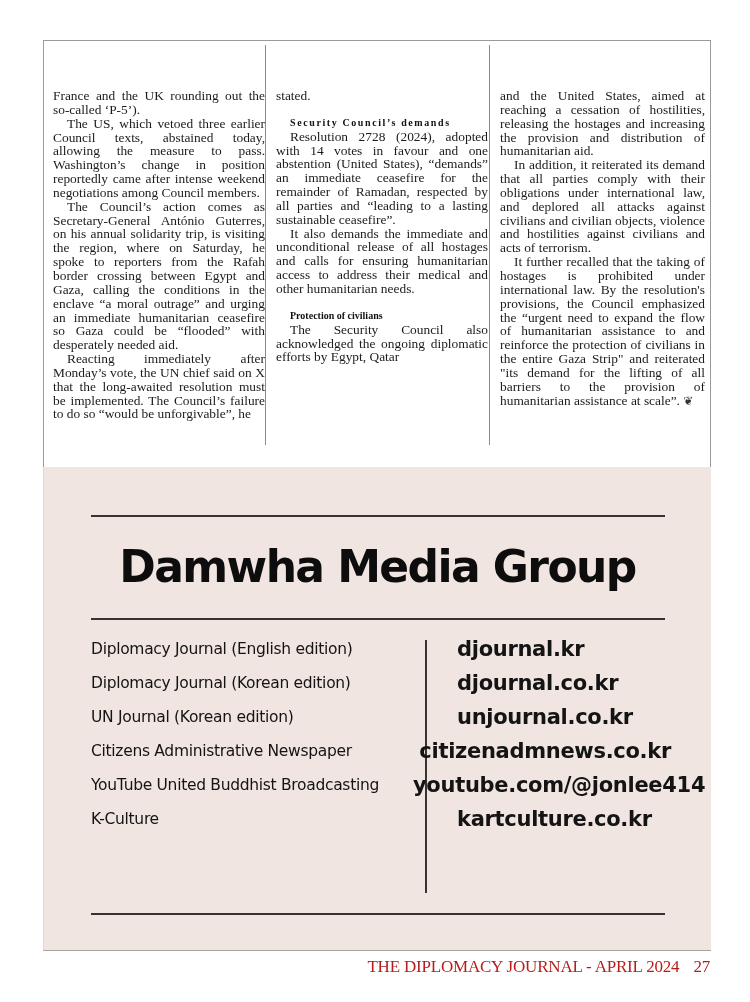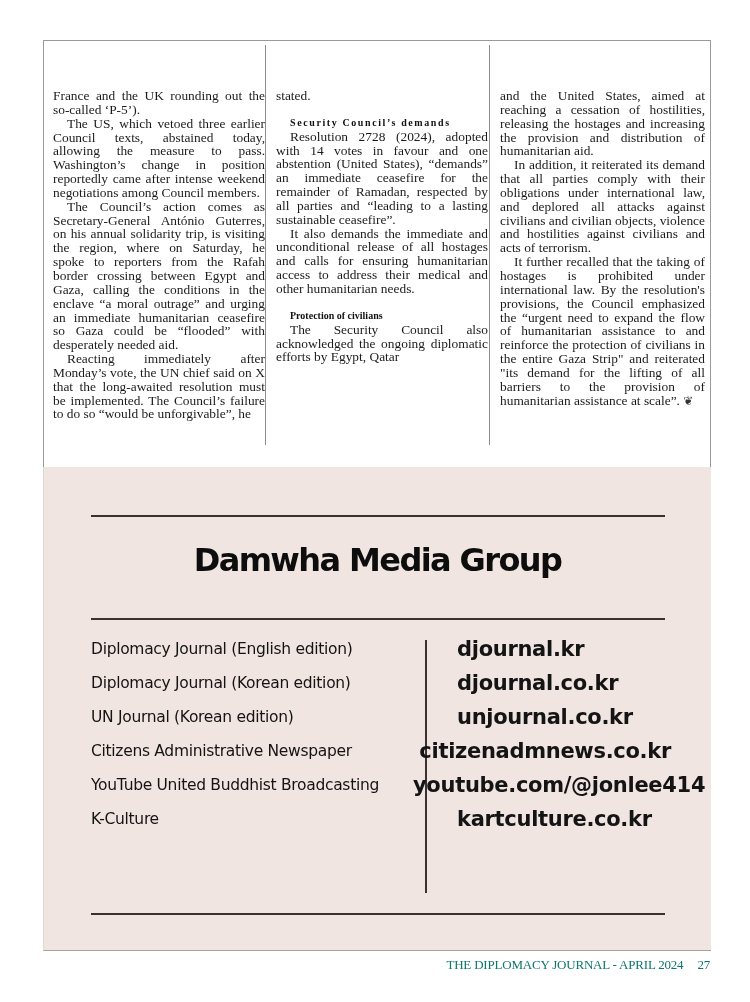--- a/index.html
+++ b/index.html
@@ -37,21 +37,21 @@
       background: #f0e5e0; border-bottom: 1px solid #a8a29f; border-left: 1px solid #e3d7d1;
     }
     .rule {
       position: absolute; left: 47px; width: 574px; height: 2px; background: #3a3230;
     }
     .rule.top { top: 48px; }
     .rule.mid { top: 151px; }
     .rule.bottom { top: 446px; }
     .promo-title {
       position: absolute; left: 0; width: 100%; top: 74px; text-align: center;
-      font-family: "DejaVu Sans", sans-serif; font-weight: bold; font-size: 32px;
+      font-family: "DejaVu Sans", sans-serif; font-weight: bold; font-size: 44px;
       letter-spacing: -1.6px; color: #0d0d0d;
     }
     .list {
       position: absolute; left: 47px; top: 165px; width: 580px;
     }
     .list-row {
       position: relative; height: 34px; display: flex; align-items: center;
     }
     .list-name {
       width: 332px; font-family: "DejaVu Sans", sans-serif; font-weight: normal;
@@ -60,21 +60,21 @@
     .list-url {
       margin-left: 34px; font-family: "DejaVu Sans", sans-serif; font-weight: bold;
       font-size: 21px; color: #141414; letter-spacing: -0.3px; white-space: nowrap;
     }
     .list-vline {
       position: absolute; left: 381px; top: 173px; width: 2px; height: 253px; background: #3a3230;
     }
 
     .footer {
       position: absolute; top: 957px; right: 40px;
-      font-family: "Liberation Serif", serif; font-size: 13px; color: #0f766e;
+      font-family: "Liberation Serif", serif; font-size: 17px; color: #b91c1c;
       letter-spacing: -0.2px;
     }
     .footer .page-num { margin-left: 14px; }
   </style>
 </head>
 <body>
 
 <div class="article-box">
   <div class="col col1">
     <p class="noindent">France and the UK rounding out the so-called ‘P-5’).</p>

